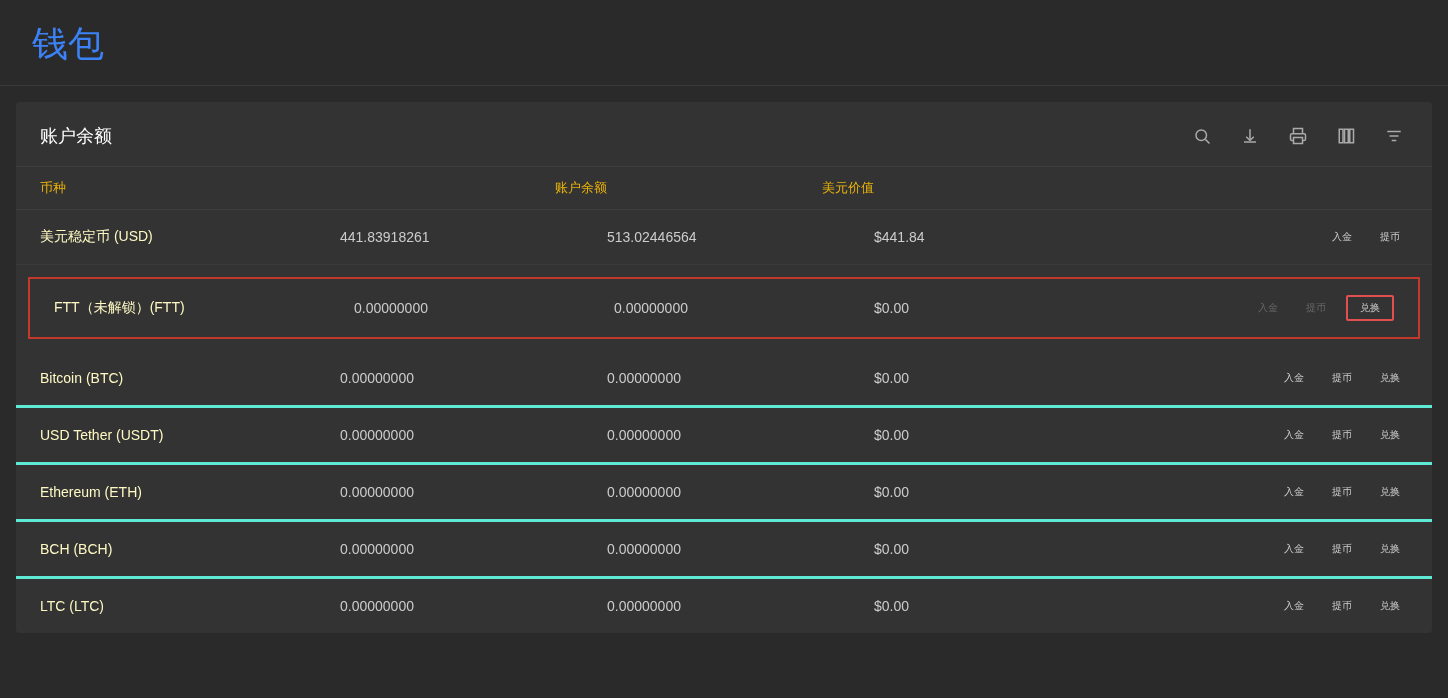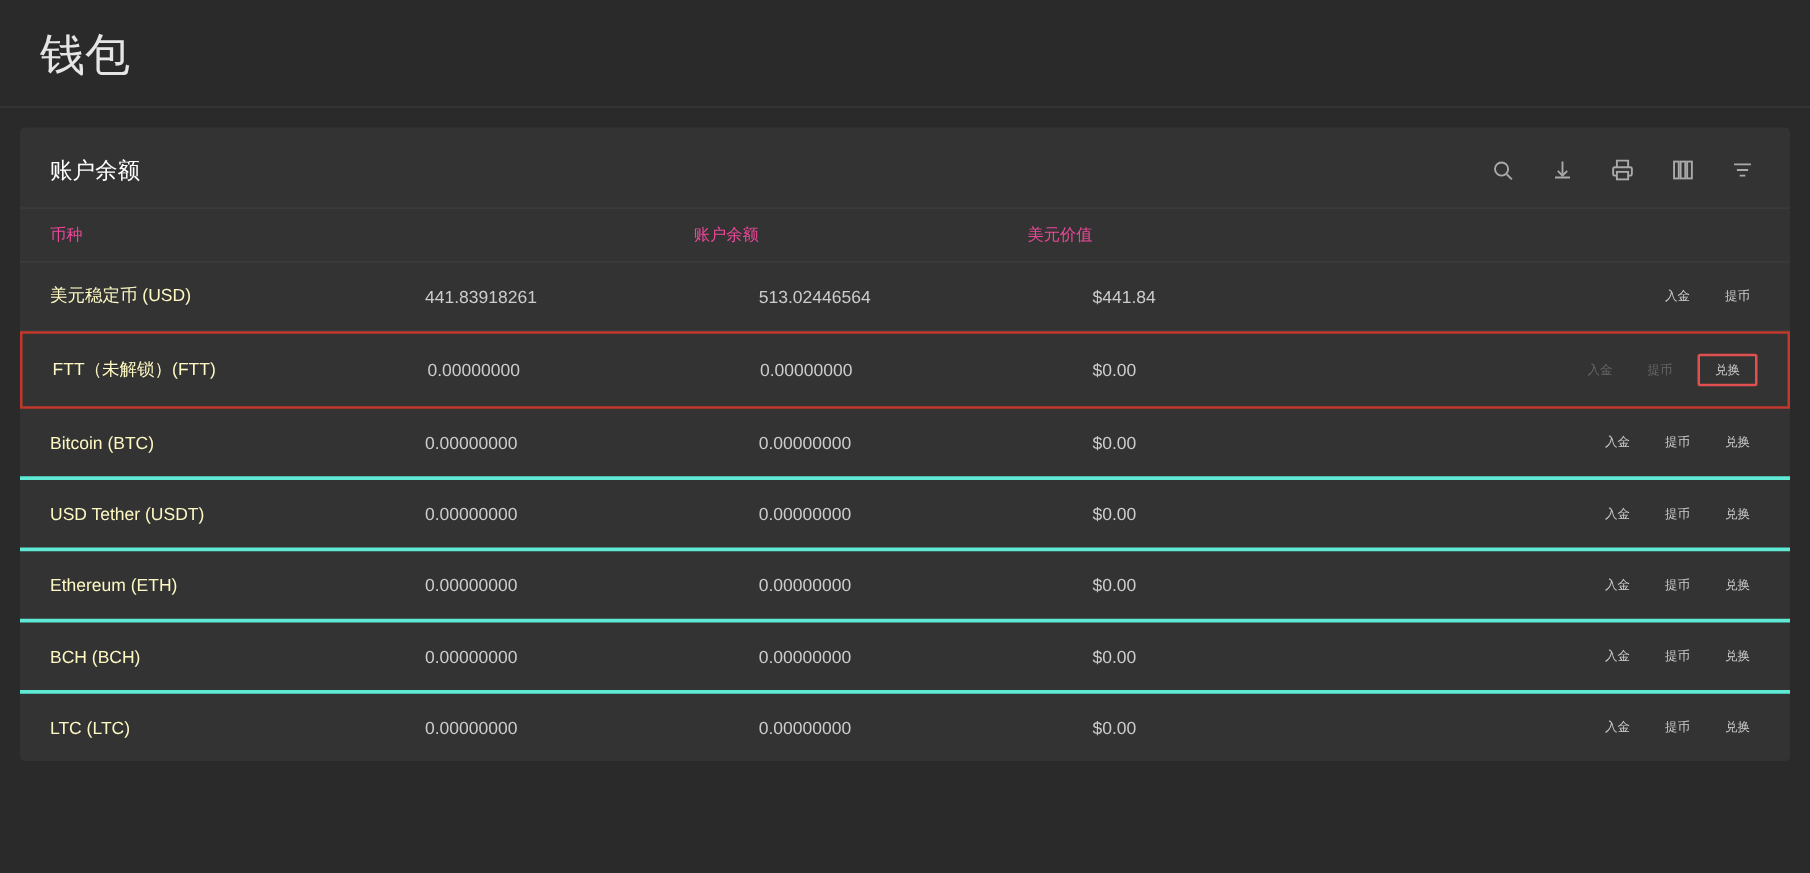--- a/index.html
+++ b/index.html
@@ -18,21 +18,21 @@
 
     .page-header {
       background-color: #2a2a2a;
       padding: 20px 32px 16px 32px;
       border-bottom: 1px solid #3a3a3a;
     }
 
     .page-title {
       font-size: 36px;
       font-weight: 500;
-      color: #e5e5e5;
+      color: #3b82f6;
     }
 
     .main-content {
       background-color: #333333;
       margin: 16px;
       border-radius: 4px;
       padding: 0;
     }
 
     .section-header {
@@ -72,21 +72,21 @@
 
     .table-header-row {
       display: grid;
       grid-template-columns: 300px 1fr 1fr 1fr 1fr;
       padding: 12px 24px;
       border-bottom: 1px solid #3e3e3e;
     }
 
     .table-header-cell {
       font-size: 13px;
-      color: #ec4899;
+      color: #eab308;
     }
 
     .table-header-cell.right {
       text-align: right;
     }
 
     .table-row {
       display: grid;
       grid-template-columns: 300px 1fr 1fr 1fr 1fr;
       padding: 16px 24px;
@@ -223,21 +223,21 @@
       <div class="table-cell currency-name">美元稳定币 (USD)</div>
       <div class="table-cell right">441.83918261</div>
       <div class="table-cell right">513.02446564</div>
       <div class="table-cell right">$441.84</div>
       <div class="table-cell actions-cell">
         <button class="action-btn">入金</button>
         <button class="action-btn">提币</button>
       </div>
     </div>
 
-    <div class="table-row" style="border: 2px solid #c0392b; margin: 0; position: relative;">
+    <div class="table-row" style="border: 2px solid #c0392b; margin: 12px; position: relative;">
       <div class="table-cell currency-name">FTT（未解锁）(FTT)</div>
       <div class="table-cell right">0.00000000</div>
       <div class="table-cell right">0.00000000</div>
       <div class="table-cell right">$0.00</div>
       <div class="table-cell actions-cell">
         <button class="action-btn disabled">入金</button>
         <button class="action-btn disabled">提币</button>
         <button class="action-btn exchange-highlighted">兑换</button>
       </div>
     </div>

